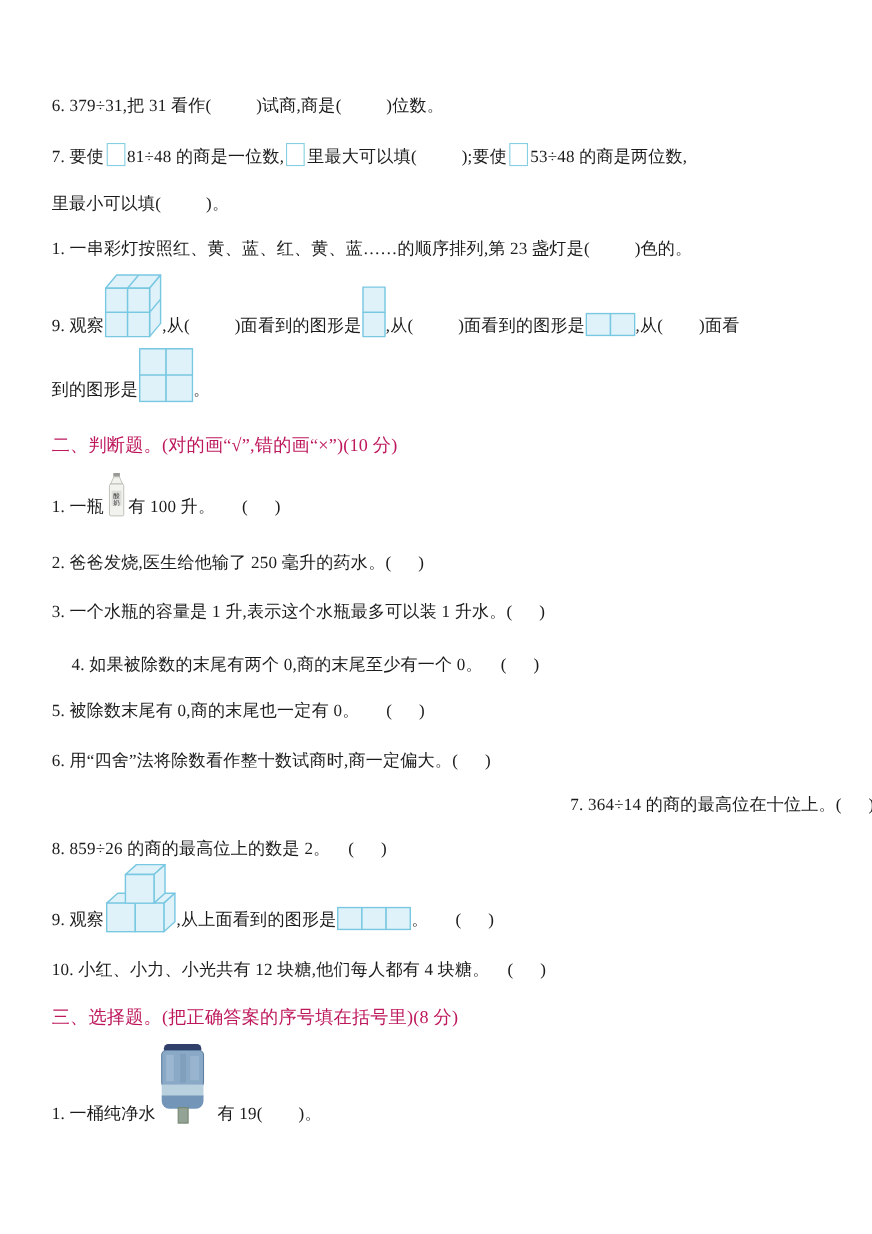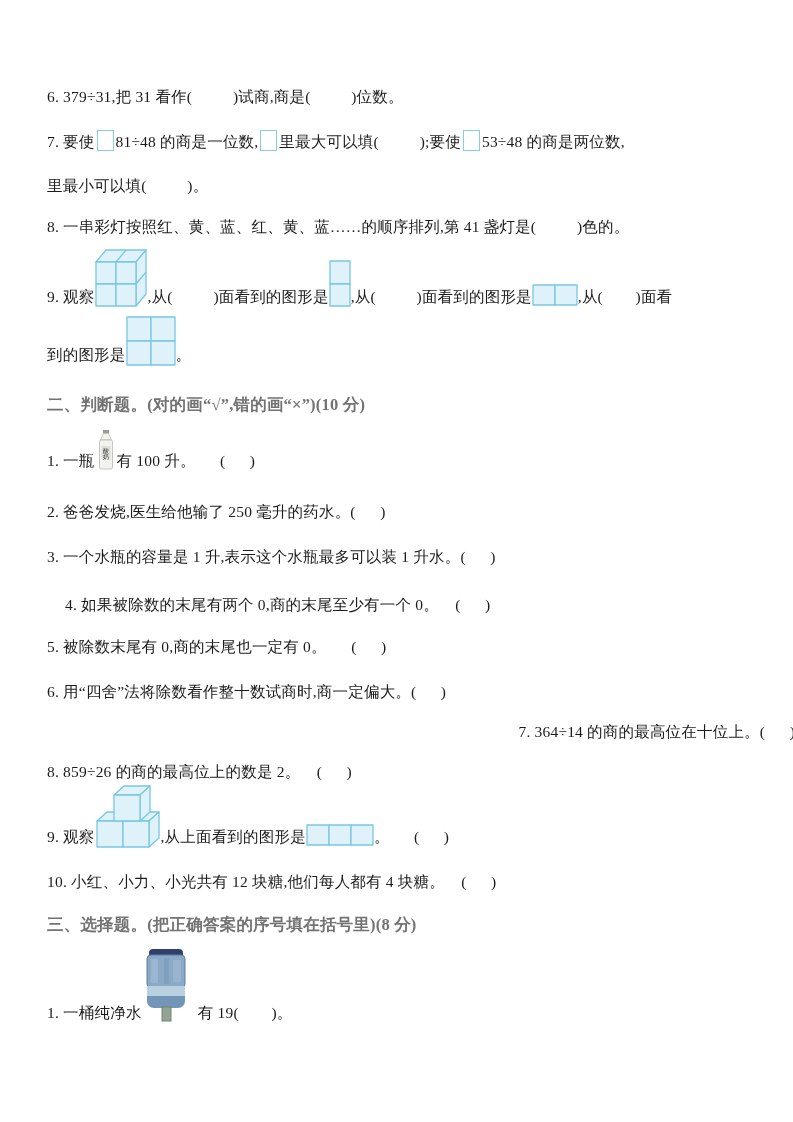--- a/index.html
+++ b/index.html
@@ -19,24 +19,24 @@
     align-items:flex-end;
     white-space:pre-wrap;
   }
   .t{
     font-size:15.5px;
     line-height:22px;
     white-space:pre-wrap;
     letter-spacing:0.2px;
   }
   .hdr .t{
-    font-weight:bold;
+    font-weight:normal;
     font-size:16.5px;
     line-height:24px;
-    color:#737373;
+    color:#be185d;
   }
   .blank-box{
     display:inline-block;
     width:15px;height:19px;
     border:1.3px solid #86cfe2;
     background:#ffffff;
     vertical-align:-4px;
     margin:0 2px;
   }
   .fig{display:block;}
@@ -60,21 +60,21 @@
     <span class="t">里最大可以填(          );要使</span>
     <span class="t"><span class="blank-box"></span></span>
     <span class="t">53÷48 的商是两位数,</span>
   </div>
 
   <div class="row" style="top:175px;text-align:right;">
     <span class="t">里最小可以填(          )。</span>
   </div>
 
   <div class="row" style="top:216px;">
-    <span class="t">8. 一串彩灯按照红、黄、蓝、红、黄、蓝……的顺序排列,第 41 盏灯是(          )色的。</span>
+    <span class="t">1. 一串彩灯按照红、黄、蓝、红、黄、蓝……的顺序排列,第 23 盏灯是(          )色的。</span>
   </div>
 
   <div class="row" style="top:246px;height:62px;">
     <span class="t">9. 观察</span>
     <svg class="fig" width="53" height="61" viewBox="0 0 53 61">
       <polygon class="face" points="1,15 11,3 51,3 41,15"></polygon>
       <line x1="21" y1="15" x2="31" y2="3" stroke="#79c8e2" stroke-width="1.3"></line>
       <polygon class="face" points="41,15 51,3 51,47 41,59"></polygon>
       <line x1="41" y1="37" x2="51" y2="25" stroke="#79c8e2" stroke-width="1.3"></line>
       <rect class="face" x="1" y="15" width="20" height="22"></rect>

